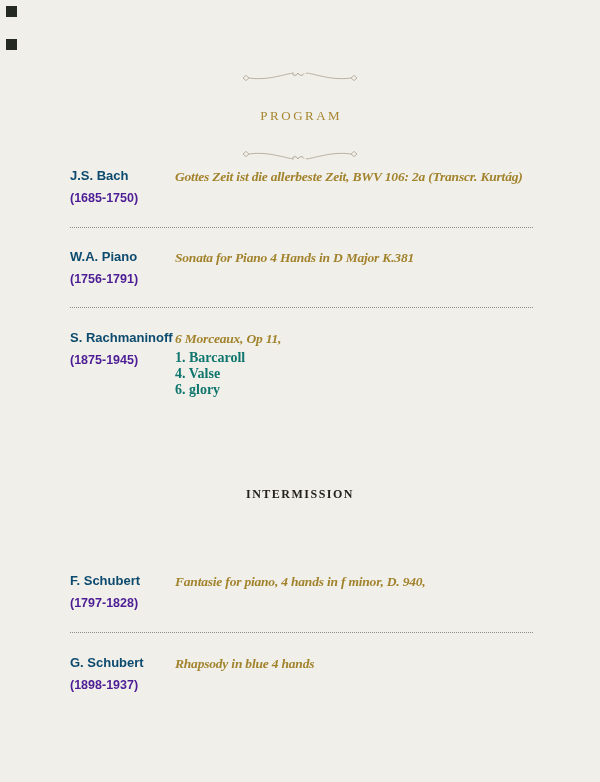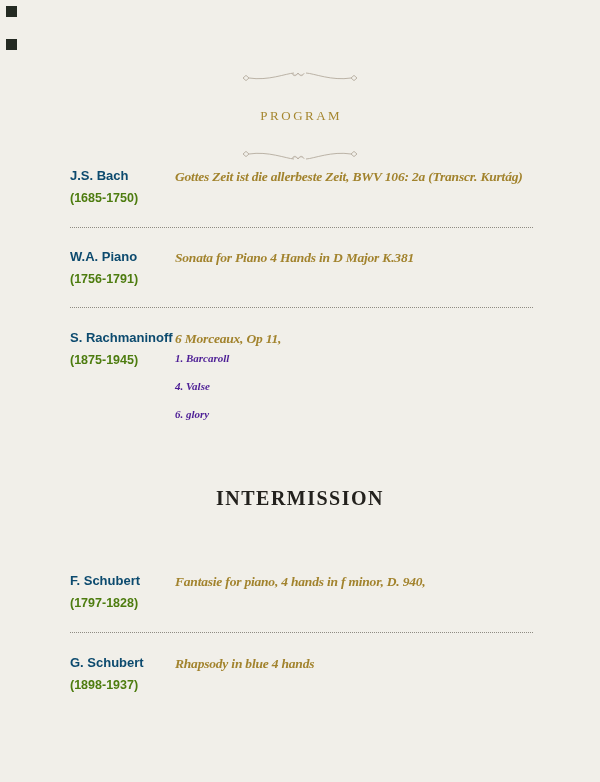--- a/index.html
+++ b/index.html
@@ -45,48 +45,48 @@
     display: flex;
   }
   .composer-col { width: 105px; flex-shrink: 0; }
   .composer-name {
     font-size: 13px; font-weight: 700;
     color: #0c4a6e; line-height: 16px;
   }
   .composer-dates {
     margin-top: 6px;
     font-size: 12.5px; font-weight: 700;
-    color: #4d7c0f; line-height: 16px;
+    color: #4c1d95; line-height: 16px;
   }
   .work-col { flex: 1; }
   .work-title {
     font-family: "Liberation Serif", serif;
     font-size: 13.5px; font-weight: 700;
     letter-spacing: -0.2px;
     color: #a2832d; line-height: 17px; font-style: italic;
   }
   .movements { margin-top: 3px; }
   .movement {
     font-family: "Liberation Serif", serif;
-    font-style: italic; font-weight: 700;
-    font-size: 11px;
-    color: #4c1d95; line-height: 16px;
+    font-weight: 700;
+    font-size: 14px;
+    color: #0f766e; line-height: 16px;
   }
-  .movements .movement + .movement { margin-top: 12px; }
+  .movements .movement + .movement { }
 
   .separator {
     position: absolute; left: 70px; width: 463px; height: 0;
     border-top: 1px dotted #8f8c83;
   }
 
   .intermission {
     position: absolute; left: 0; right: 0; top: 487px;
     text-align: center;
     font-family: "Liberation Serif", serif;
-    font-size: 20px; font-weight: 700;
+    font-size: 12px; font-weight: 700;
     letter-spacing: 1.5px;
     color: #23211d;
   }
 </style>
 </head>
 <body>
 
 <div class="page">
 
   <div class="corner-mark m1"></div>

